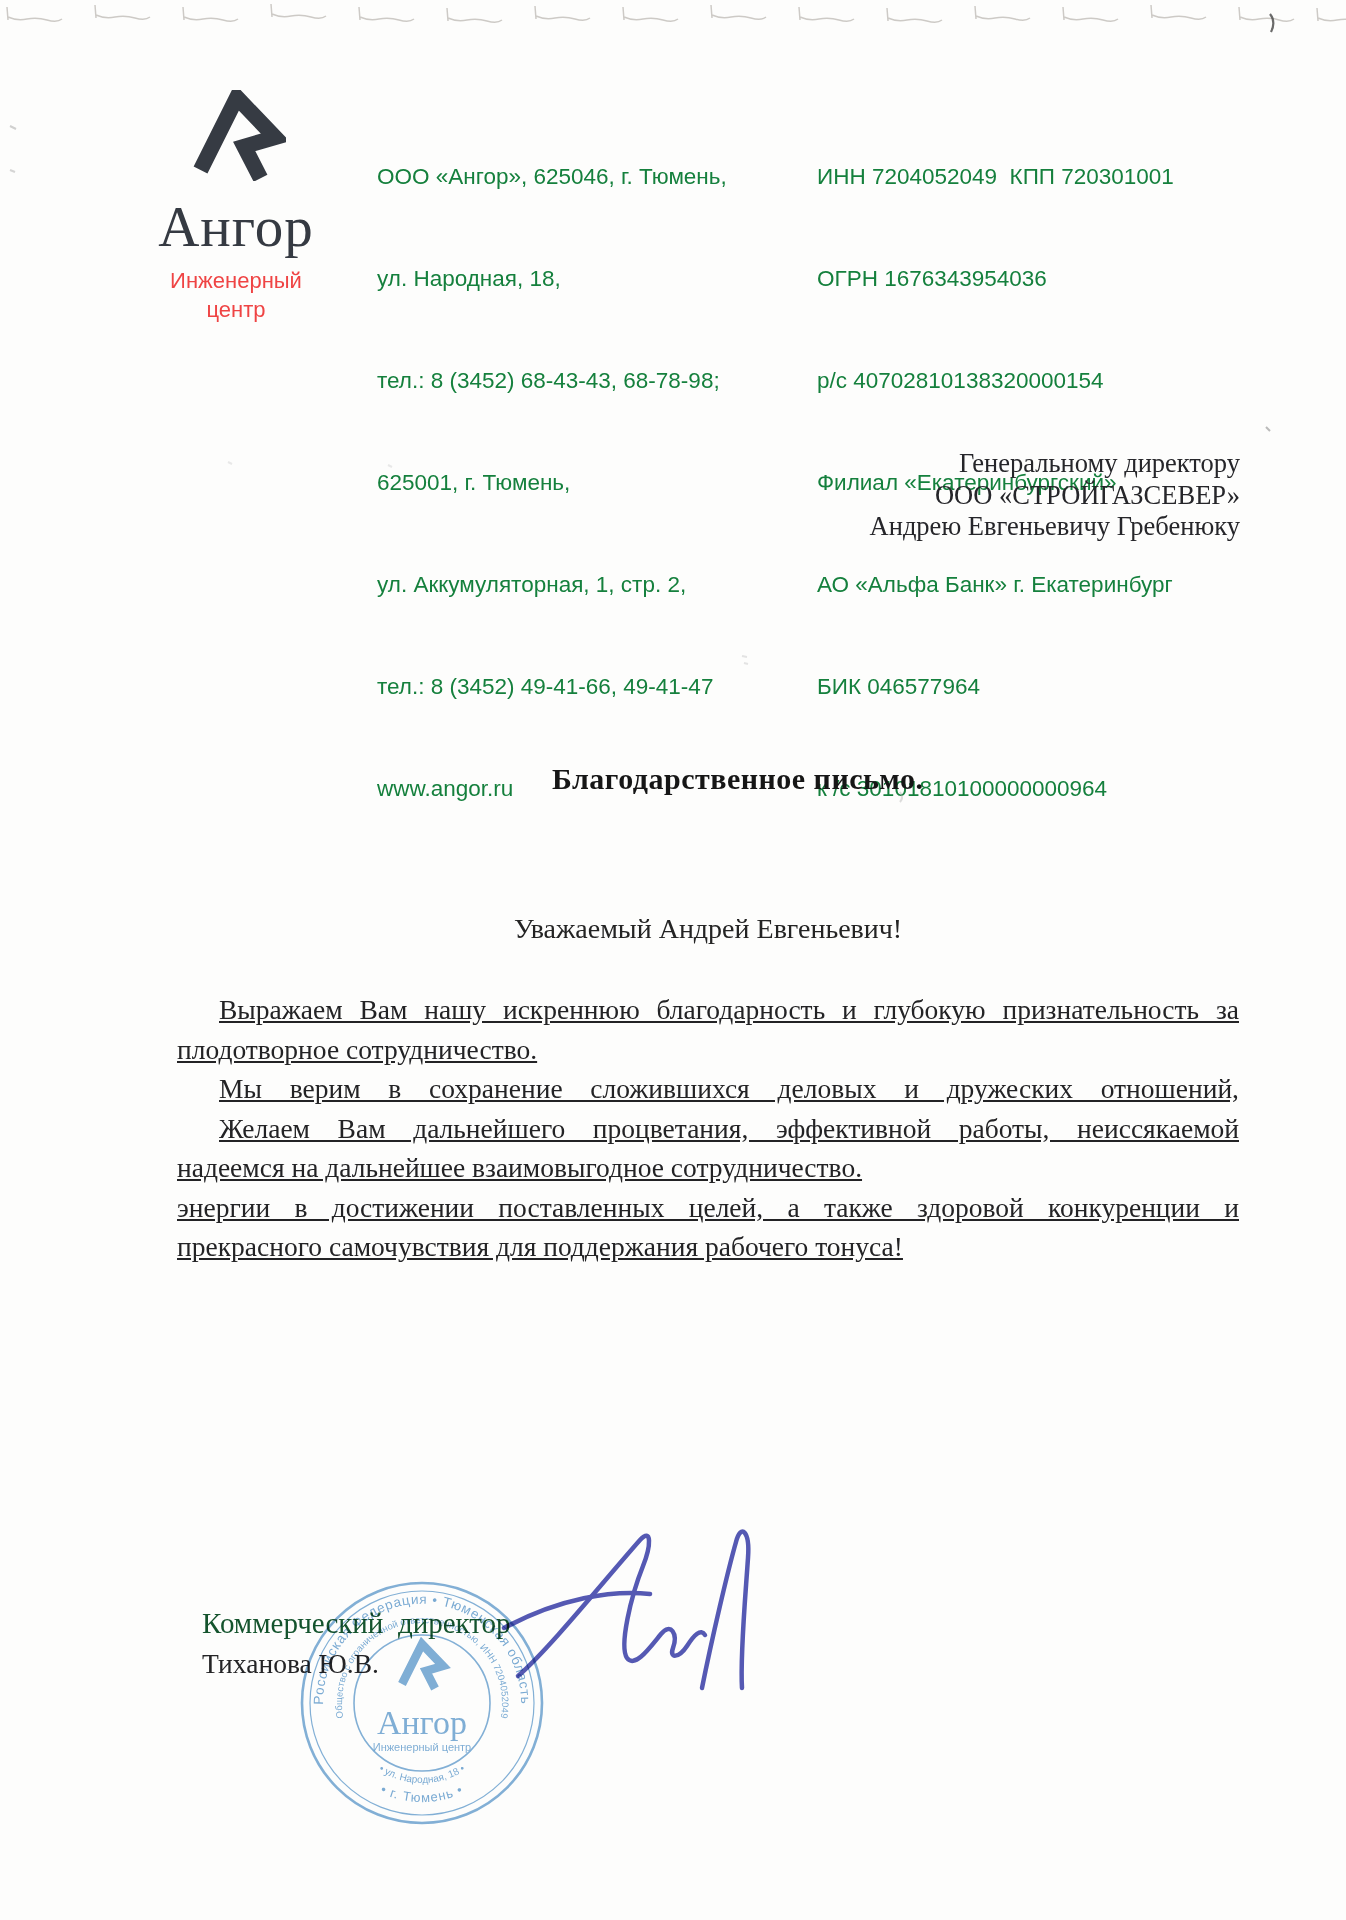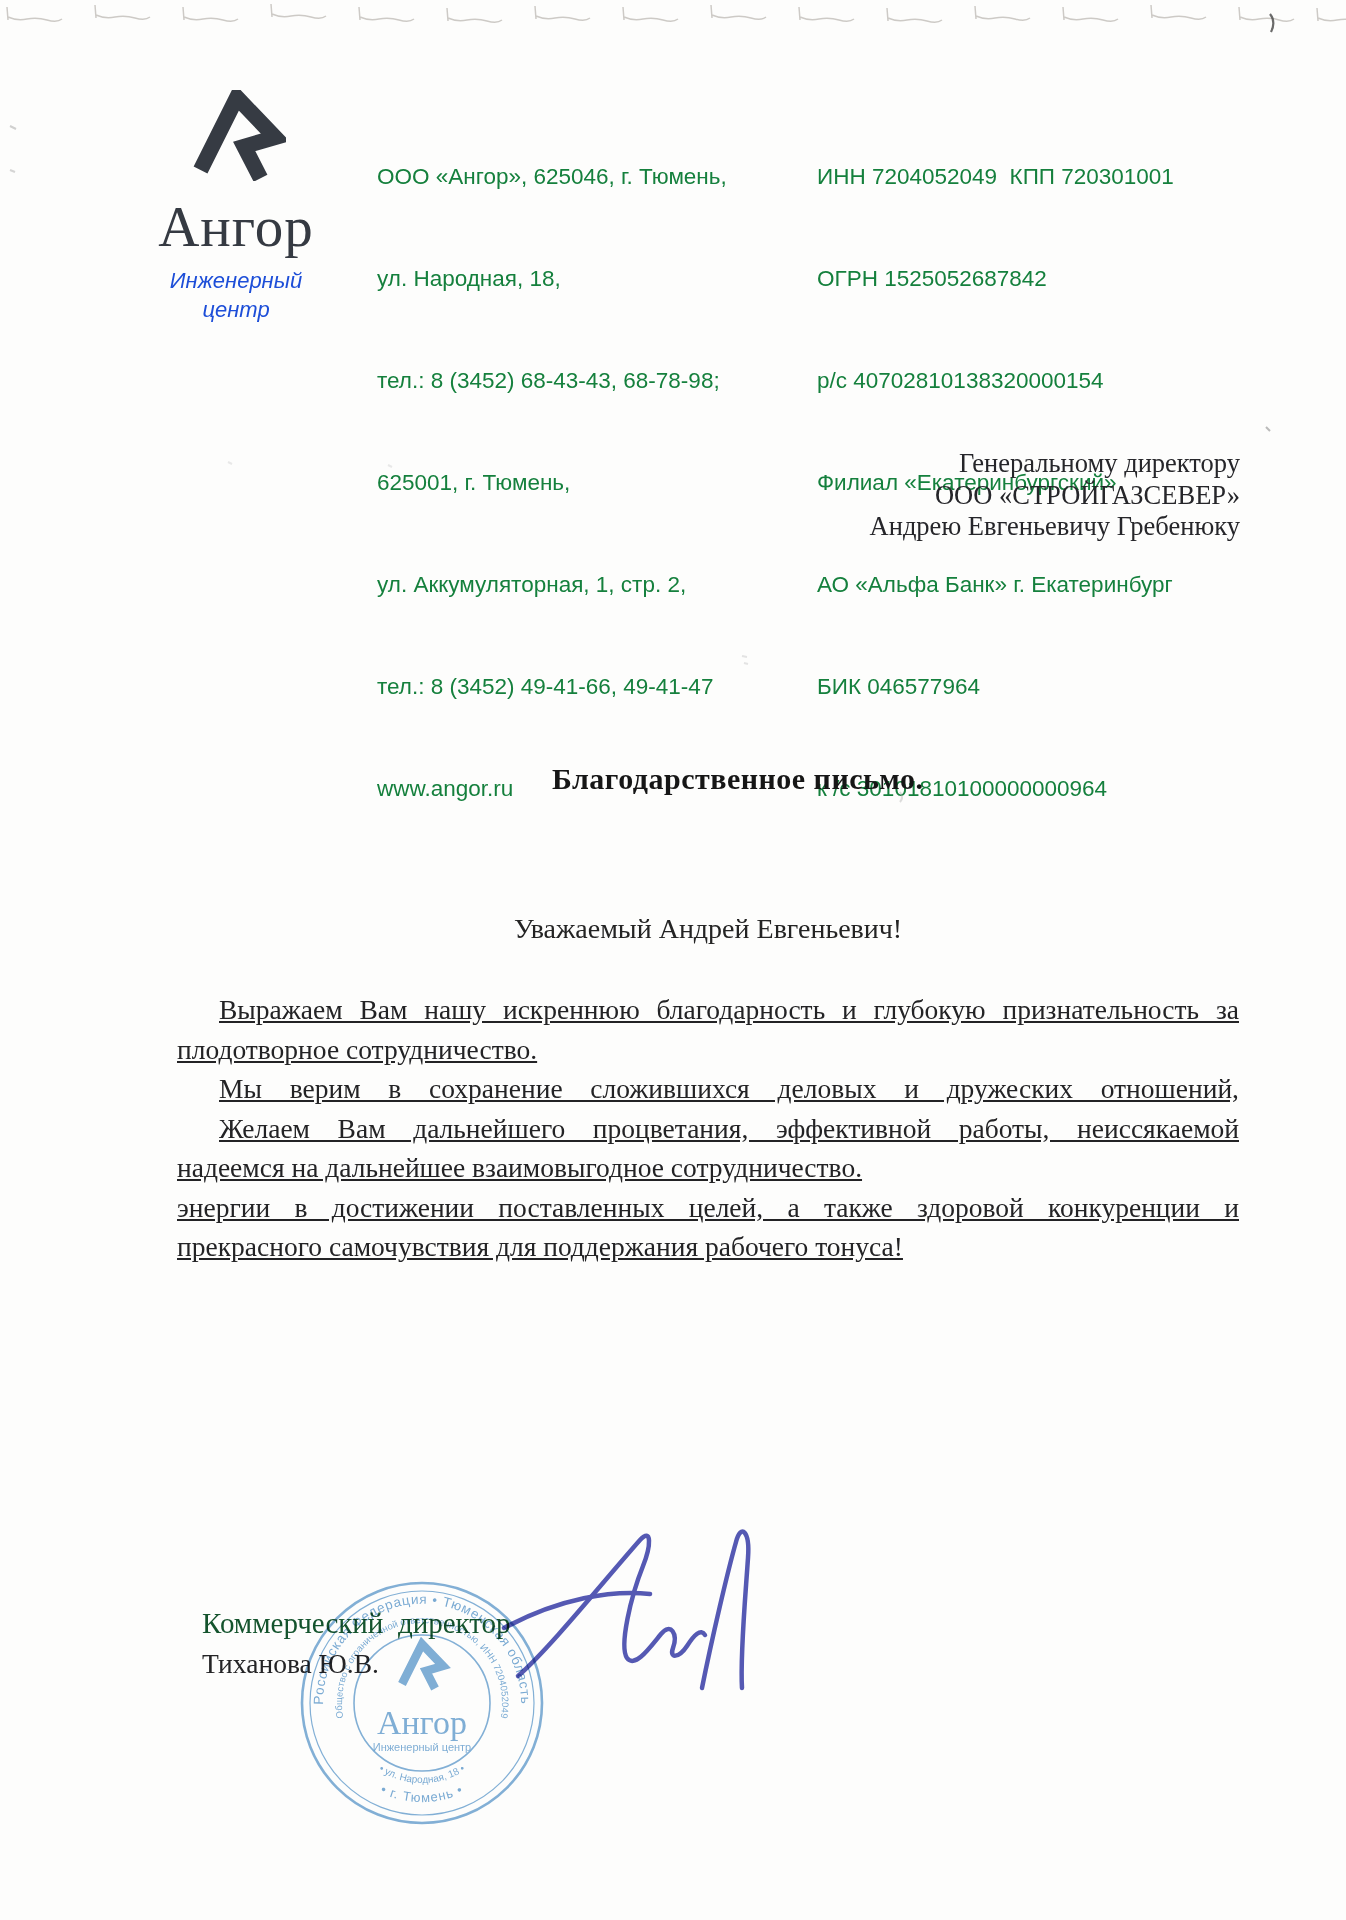--- a/index.html
+++ b/index.html
@@ -6,21 +6,21 @@
   .page{
     position:relative;width:1346px;height:1920px;margin:0 auto;
     background:#fdfdfc;overflow:hidden;
     font-family:"Liberation Serif","DejaVu Serif",serif;color:#232323;
   }
   .abs{position:absolute;}
   .sans{font-family:"Liberation Sans","DejaVu Sans",sans-serif;}
   
   .logo-word{left:148px;top:194px;width:176px;text-align:center;
     font-size:57px;color:#353a42;letter-spacing:1px;}
-  .logo-sub{width:176px;left:148px;text-align:center;font-size:22px;color:#1d4ed8;line-height:26px;font-style:italic;}
+  .logo-sub{width:176px;left:148px;text-align:center;font-size:22px;color:#ef4444;line-height:26px;}
   .hcol{color:#15803d;font-size:22.5px;line-height:34px;white-space:pre-wrap;}
   .hline{display:block;}
   
   .addressee{left:700px;top:448px;width:540px;text-align:right;
     font-size:26.5px;line-height:31.5px;color:#26262a;}
   
   .title{left:552px;top:762px;font-size:30px;font-weight:bold;color:#161616;
     letter-spacing:.5px;white-space:nowrap;}
   
   .salutation{left:514px;top:913px;font-size:28px;color:#242424;white-space:nowrap;}
@@ -80,21 +80,21 @@
     <span class="hline">ул. Народная, 18,</span>
     <span class="hline">тел.: 8 (3452) 68-43-43, 68-78-98;</span>
     <span class="hline">625001, г. Тюмень,</span>
     <span class="hline">ул. Аккумуляторная, 1, стр. 2,</span>
     <span class="hline">тел.: 8 (3452) 49-41-66, 49-41-47</span>
     <span class="hline">www.angor.ru</span>
   </div>
 
   <div class="abs hcol sans" style="left:817px;top:92px;">
     <span class="hline">ИНН 7204052049  КПП 720301001</span>
-    <span class="hline">ОГРН 1525052687842</span>
+    <span class="hline">ОГРН 1676343954036</span>
     <span class="hline">р/с 40702810138320000154</span>
     <span class="hline">Филиал «Екатеринбургский»</span>
     <span class="hline">АО «Альфа Банк» г. Екатеринбург</span>
     <span class="hline">БИК 046577964</span>
     <span class="hline">к /с 30101810100000000964</span>
   </div>
 
   <div class="abs addressee">
     <div>Генеральному директору</div>
     <div>ООО «СТРОЙГАЗСЕВЕР»</div>

